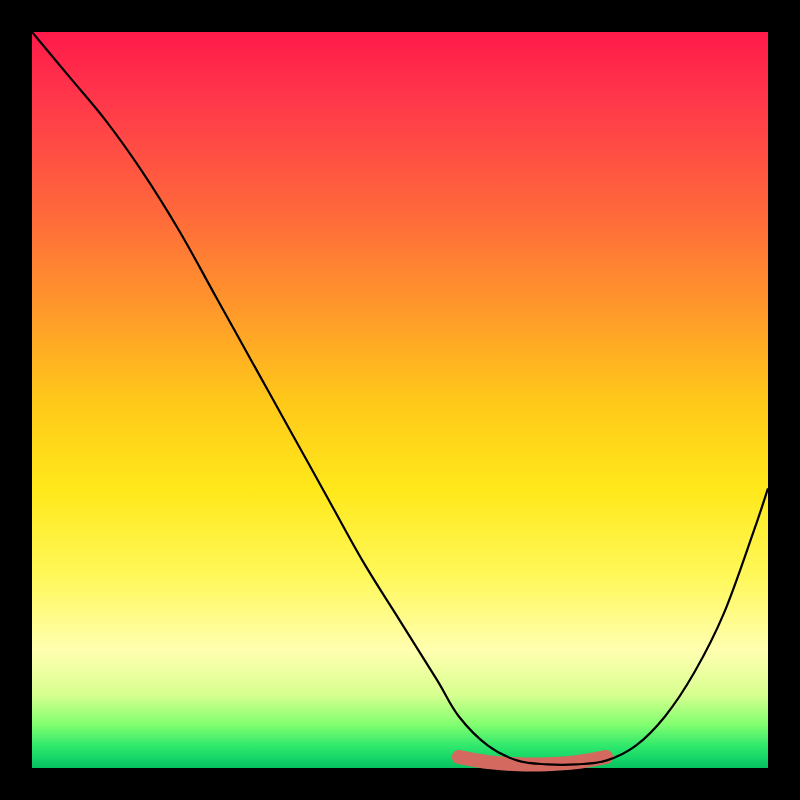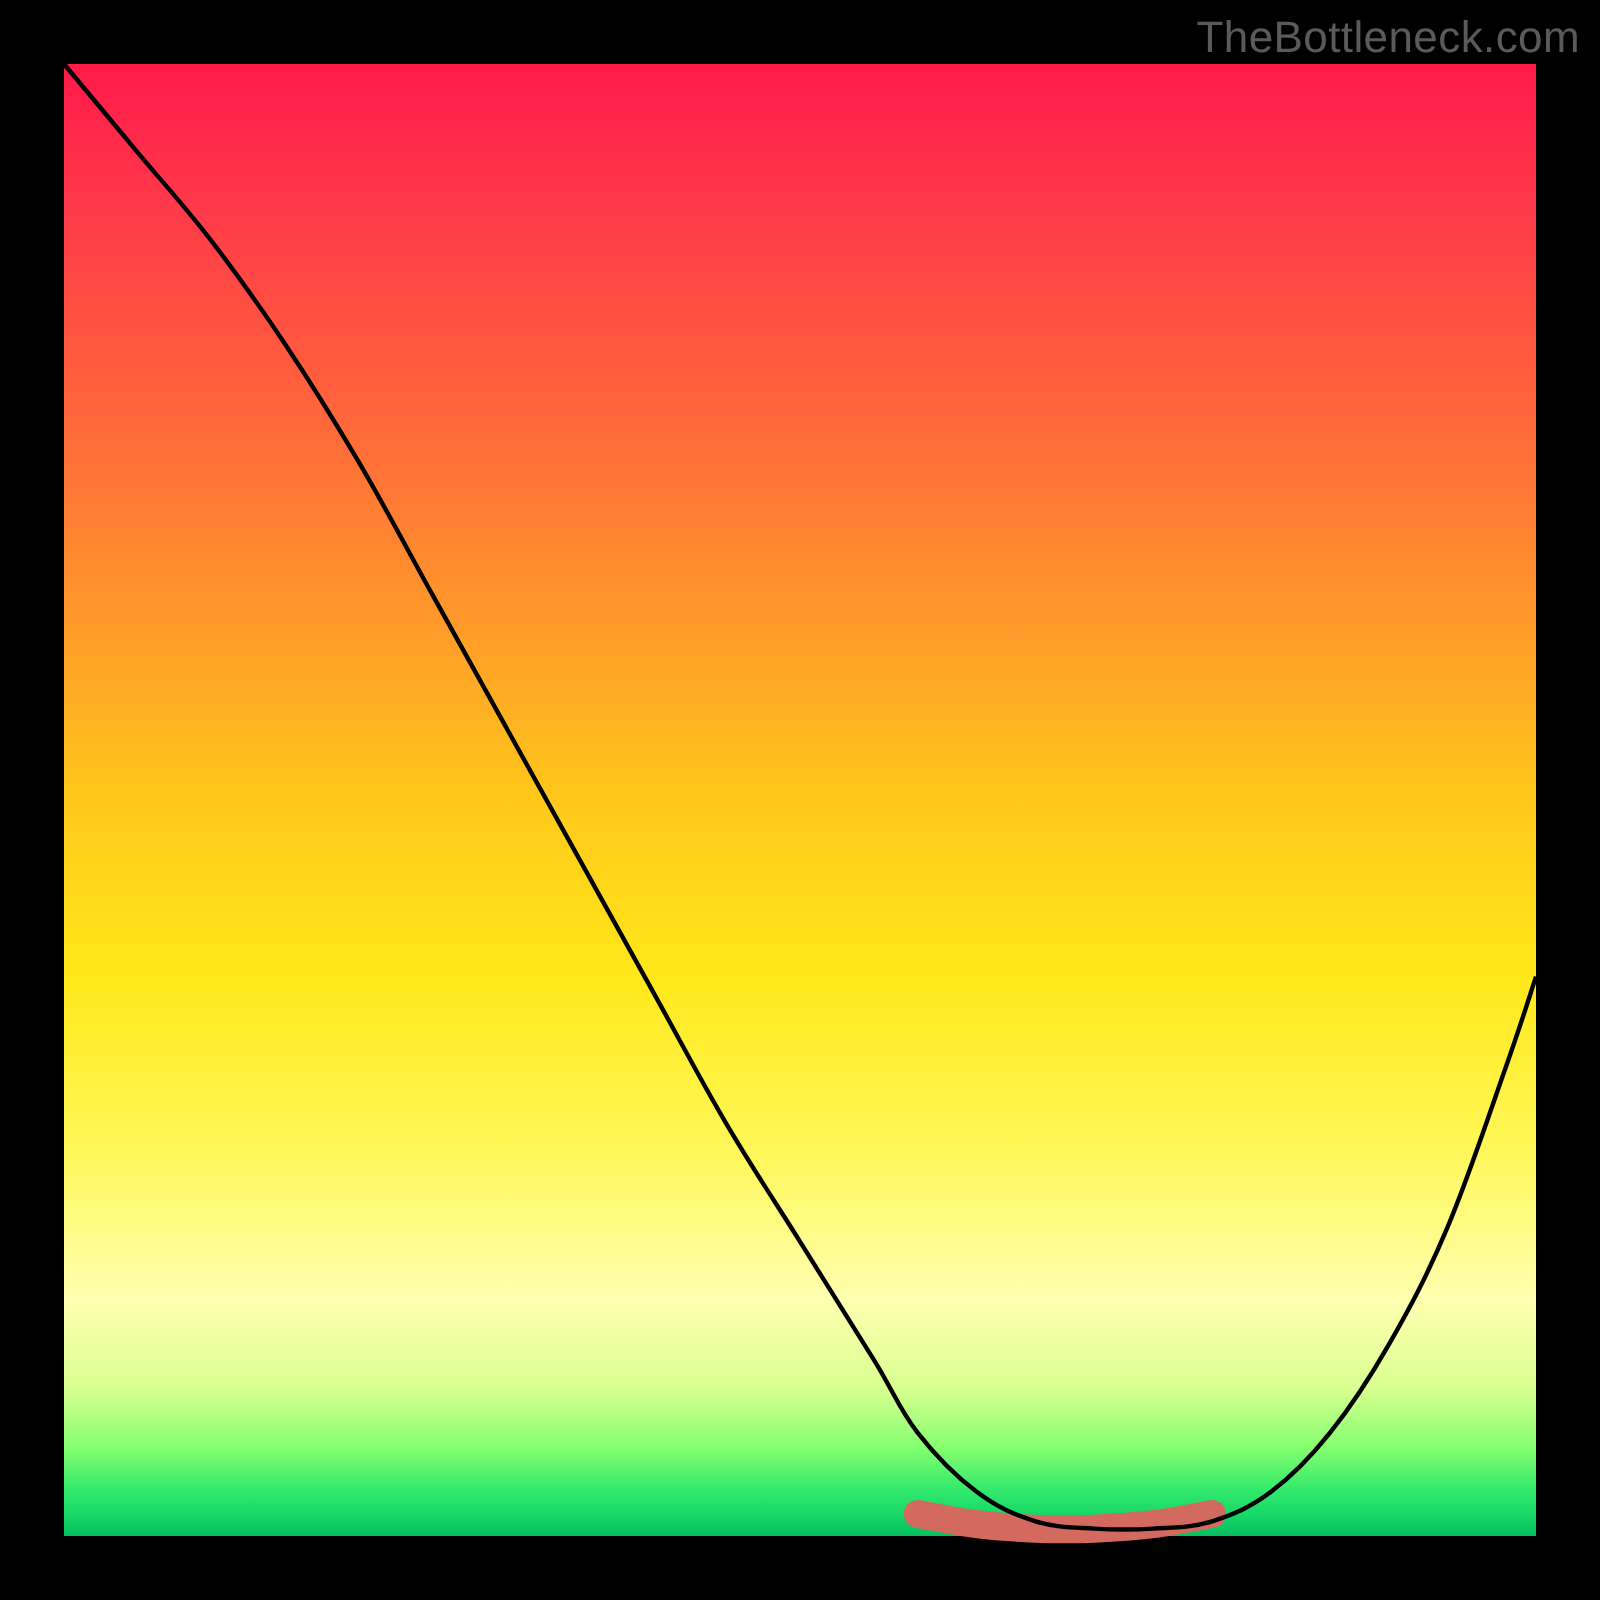--- a/index.html
+++ b/index.html
@@ -52,14 +52,13 @@
 </head>
 <body>
 
 <div class="container">
   <div class="plot-area">
     <svg class="curve" viewBox="0 0 736 736">
       <path d="M 426.88 724.96 C 432.18 725.89, 445.72 728.79, 456.32 730.11 C 466.92 731.44, 475.16 731.92, 485.76 732.32 C 496.36 732.72, 504.60 732.72, 515.20 732.32 C 525.80 731.92, 534.04 731.44, 544.64 730.11 C 555.24 728.79, 568.78 725.89, 574.08 724.96" id="band-path" stroke="#d46a5f" stroke-width="14" stroke-linecap="round" stroke-linejoin="round" fill="none"></path>
       <path d="M 0.00 0.00 C 6.62 7.95, 23.55 28.26, 36.80 44.16 C 50.05 60.06, 60.35 71.10, 73.60 88.32 C 86.85 105.54, 97.15 119.97, 110.40 139.84 C 123.65 159.71, 133.95 176.20, 147.20 198.72 C 160.45 221.24, 170.75 241.11, 184.00 264.96 C 197.25 288.81, 207.55 307.35, 220.80 331.20 C 234.05 355.05, 244.35 373.59, 257.60 397.44 C 270.85 421.29, 281.15 439.83, 294.40 463.68 C 307.65 487.53, 317.95 507.40, 331.20 529.92 C 344.45 552.44, 354.75 567.60, 368.00 588.80 C 381.25 610.00, 394.20 630.46, 404.80 647.68 C 415.40 664.90, 417.61 672.56, 426.88 684.48 C 436.15 696.40, 445.72 705.97, 456.32 713.92 C 466.92 721.87, 475.16 725.33, 485.76 728.64 C 496.36 731.95, 504.60 731.66, 515.20 732.32 C 525.80 732.98, 534.04 732.98, 544.64 732.32 C 555.24 731.66, 563.48 731.95, 574.08 728.64 C 584.68 725.33, 592.92 721.87, 603.52 713.92 C 614.12 705.97, 622.36 697.73, 632.96 684.48 C 643.56 671.23, 651.80 658.87, 662.40 640.32 C 673.00 621.77, 681.24 606.61, 691.84 581.44 C 702.44 556.27, 713.33 523.00, 721.28 500.48 C 729.23 477.96, 733.35 464.27, 736.00 456.32" id="curve-path" stroke="#000000" stroke-width="2.2" fill="none"></path>
     </svg>
   </div>
-  <div class="watermark">TheBottleneck.com</div>
 </div>
 
 </body></html>

